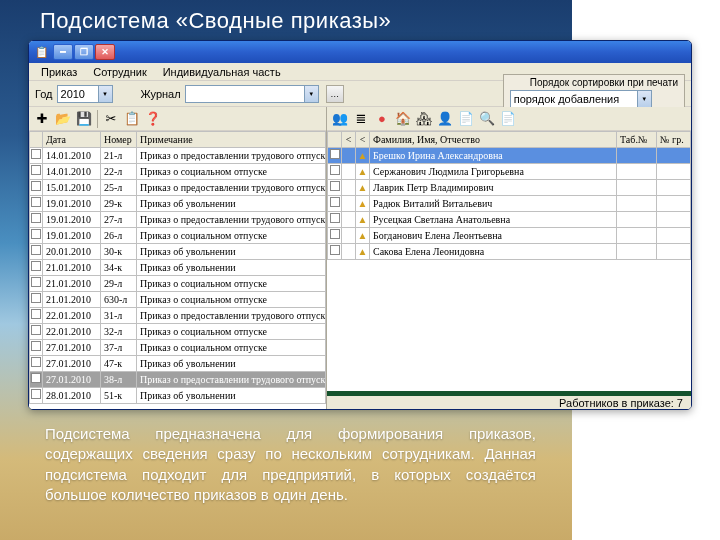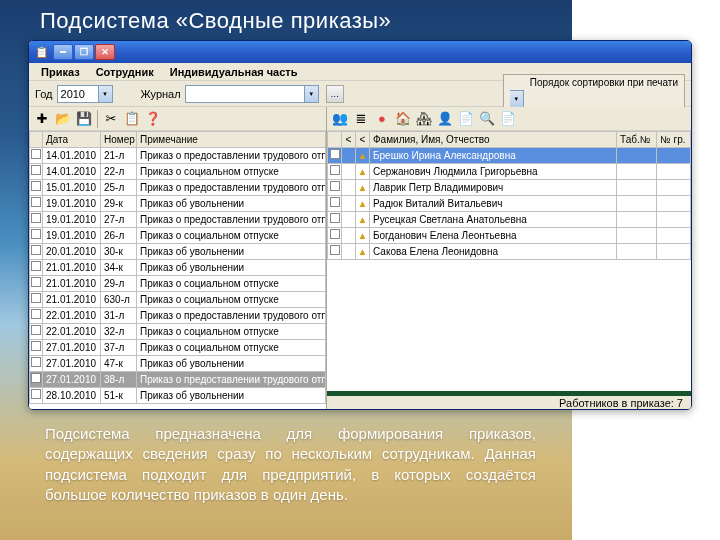--- a/index.html
+++ b/index.html
@@ -43,42 +43,42 @@
     background: linear-gradient(to bottom,#a6c6f6,#5a8fe0);
     border: 1px solid #2a5fcd; border-radius: 2px;
     display: flex; align-items: center; justify-content: center;
     font-size: 9px; color: #fff; cursor: default;
   }
   .tb-btn.close { background: linear-gradient(to bottom,#f6a6a6,#e05a5a); border-color:#b03030; }
   .menubar {
     height: 18px; background:#ece9d8; display:flex; align-items:center; padding:0 4px;
     border-bottom:1px solid #d4d0c8;
   }
-  .menubar span { padding: 2px 8px; font-size:11px; cursor:default;font-weight:bold; }
+  .menubar span { padding: 2px 8px; font-size:11px; cursor:default; }
   .filterbar {
     height: 26px; background:#ece9d8; display:flex; align-items:center; padding:0 6px; gap:4px;
     border-bottom:1px solid #d4d0c8;
   }
   .filterbar .lbl { font-size:11px; }
   .fld { background:#fff; border:1px solid #7f9db9; height:18px; font-size:11px; padding:1px 3px; }
   .fld.year { width:42px; }
   .fld.journal { width:120px; }
   .ddl-btn { width:14px;height:18px;background:linear-gradient(#dce6f6,#b8cfea);border:1px solid #7f9db9;border-left:0;display:flex;align-items:center;justify-content:center;font-size:7px; }
   .dots-btn { width:18px;height:18px;background:linear-gradient(#f6f6f6,#d8d8d8);border:1px solid #aca899;font-size:9px;display:flex;align-items:center;justify-content:center;margin-left:3px; }
   .sortbox { margin-left:auto; border:1px solid #aca899; background:#f0ece0; padding:2px 6px 4px 6px; display:flex;flex-direction:column;gap:2px; }
   .sortbox .lbl { font-size:10px;padding-left:20px; }
   .sortbox .combo { display:flex; }
   .sortbox .fld { width:128px; }
   .content { flex:1; display:flex; background:#ece9d8; overflow:hidden; }
   .left-pane { width:298px; display:flex; flex-direction:column; border-right:1px solid #aca899; }
   .right-pane { flex:1; display:flex; flex-direction:column; }
   .toolbar { height:24px; background:#ece9d8; border-bottom:1px solid #d4d0c8; display:flex; align-items:center; padding:0 3px; gap:1px; }
   .tbtn { width:20px; height:20px; display:flex; align-items:center; justify-content:center; font-size:13px; border:1px solid transparent; cursor:default; }
   .tsep { width:1px; height:18px; background:#aca899; margin:0 2px; }
-  .grid { flex:1; background:#fff; overflow:auto; font-size:10px; }
+  .grid { flex:1; background:#fff; overflow:auto; font-size:10px;font-family:Liberation Serif, serif; }
   .grid table { border-collapse:collapse; width:100%; table-layout: fixed; }
   .grid th, .grid td {
     border:1px solid #c0c0c0; padding:1px 3px; text-align:left; white-space:nowrap; overflow:hidden;
     height:15px; line-height:13px;
   }
   .grid th { background:#ece9d8; font-weight:normal; position:sticky; top:0; }
   .grid tr.sel td { background:#a0a0a0; color:#fff; }
   .grid tr.sel2 td { background:#5a8fe0; color:#fff; }
   .grid .cb { width:14px; text-align:center; padding:0; }
   .grid .tri { color:#d0a020; }
@@ -121,20 +121,21 @@
       <span class="lbl" style="margin-left:24px">Журнал</span>
       <div style="display:flex">
         <input class="fld journal" value="" style="">
         <div class="ddl-btn">▾</div>
       </div>
       <div class="dots-btn">…</div>
 
       <div class="sortbox">
         <span class="lbl">Порядок сортировки при печати</span>
         <div class="combo">
+          <input class="fld" value="порядок добавления" style="">
           <div class="ddl-btn">▾</div>
         </div>
       </div>
     </div>
 
     <div class="content">
 
       <div class="left-pane">
         <div class="toolbar">
           <div class="tbtn">✚</div>
@@ -247,21 +248,21 @@
                   <td>Приказ об увольнении</td>
                 </tr>
                 <tr class="sel">
                   <td class="cb"><span class="sq"></span></td>
                   <td>27.01.2010</td>
                   <td>38-л</td>
                   <td>Приказ о предоставлении трудового отпуска</td>
                 </tr>
                 <tr>
                   <td class="cb"><span class="sq"></span></td>
-                  <td>28.10.2010</td>
+                  <td>28.01.2010</td>
                   <td>51-к</td>
                   <td>Приказ об увольнении</td>
                 </tr>
               </tbody>
           </table>
         </div>
       </div>
 
       <div class="right-pane">
         <div class="toolbar">

